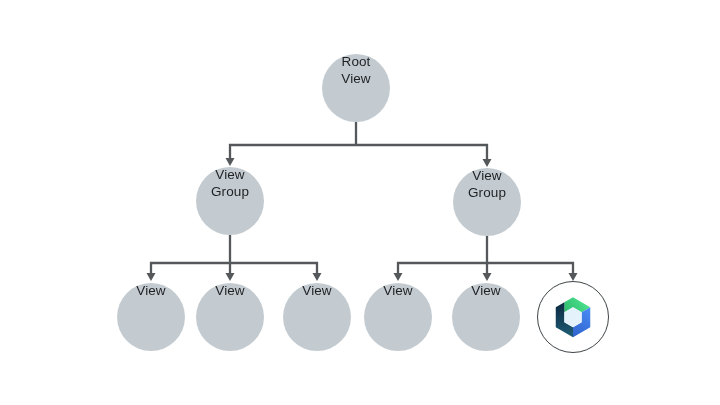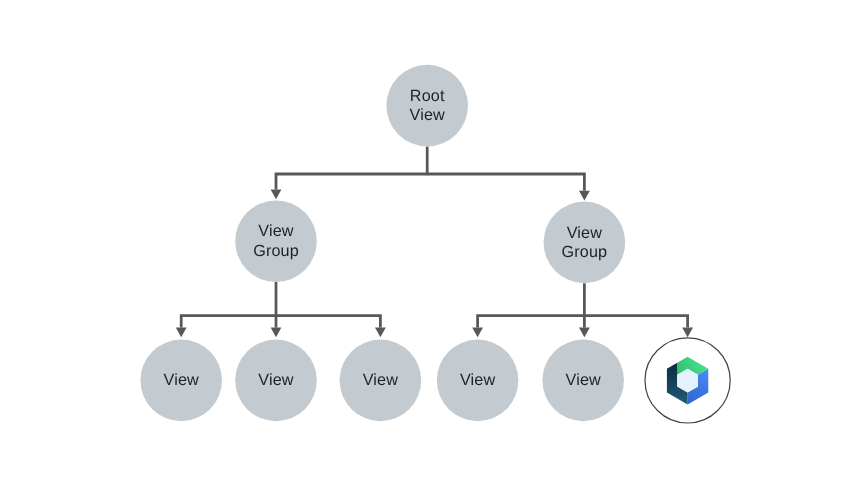--- a/index.html
+++ b/index.html
@@ -6,21 +6,21 @@
   .canvas {
     position:relative; width:720px; height:405px;
     background:var(--background,#fff);
     font-family:"Liberation Sans", sans-serif;
     overflow:hidden;
   }
   .connectors { position:absolute; left:0; top:0; width:720px; height:405px; }
   .node {
     position:absolute; width:68px; height:68px; border-radius:50%;
     background:var(--node-fill,#C3CBD0);
-    display:flex; align-items:center; justify-content:center;
+    display:flex; justify-content:center;
     text-align:center; color:var(--text,#1F2124);
     font-size:13.5px; line-height:16.5px; letter-spacing:0.1px;
     white-space:pre-line;
   }
   .compose-node {
     position:absolute; width:72px; height:72px; border-radius:50%;
     background:#ffffff; box-sizing:border-box;
     border:1.6px solid var(--compose-circle-border,#3F4447);
     display:flex; align-items:center; justify-content:center;
   }

